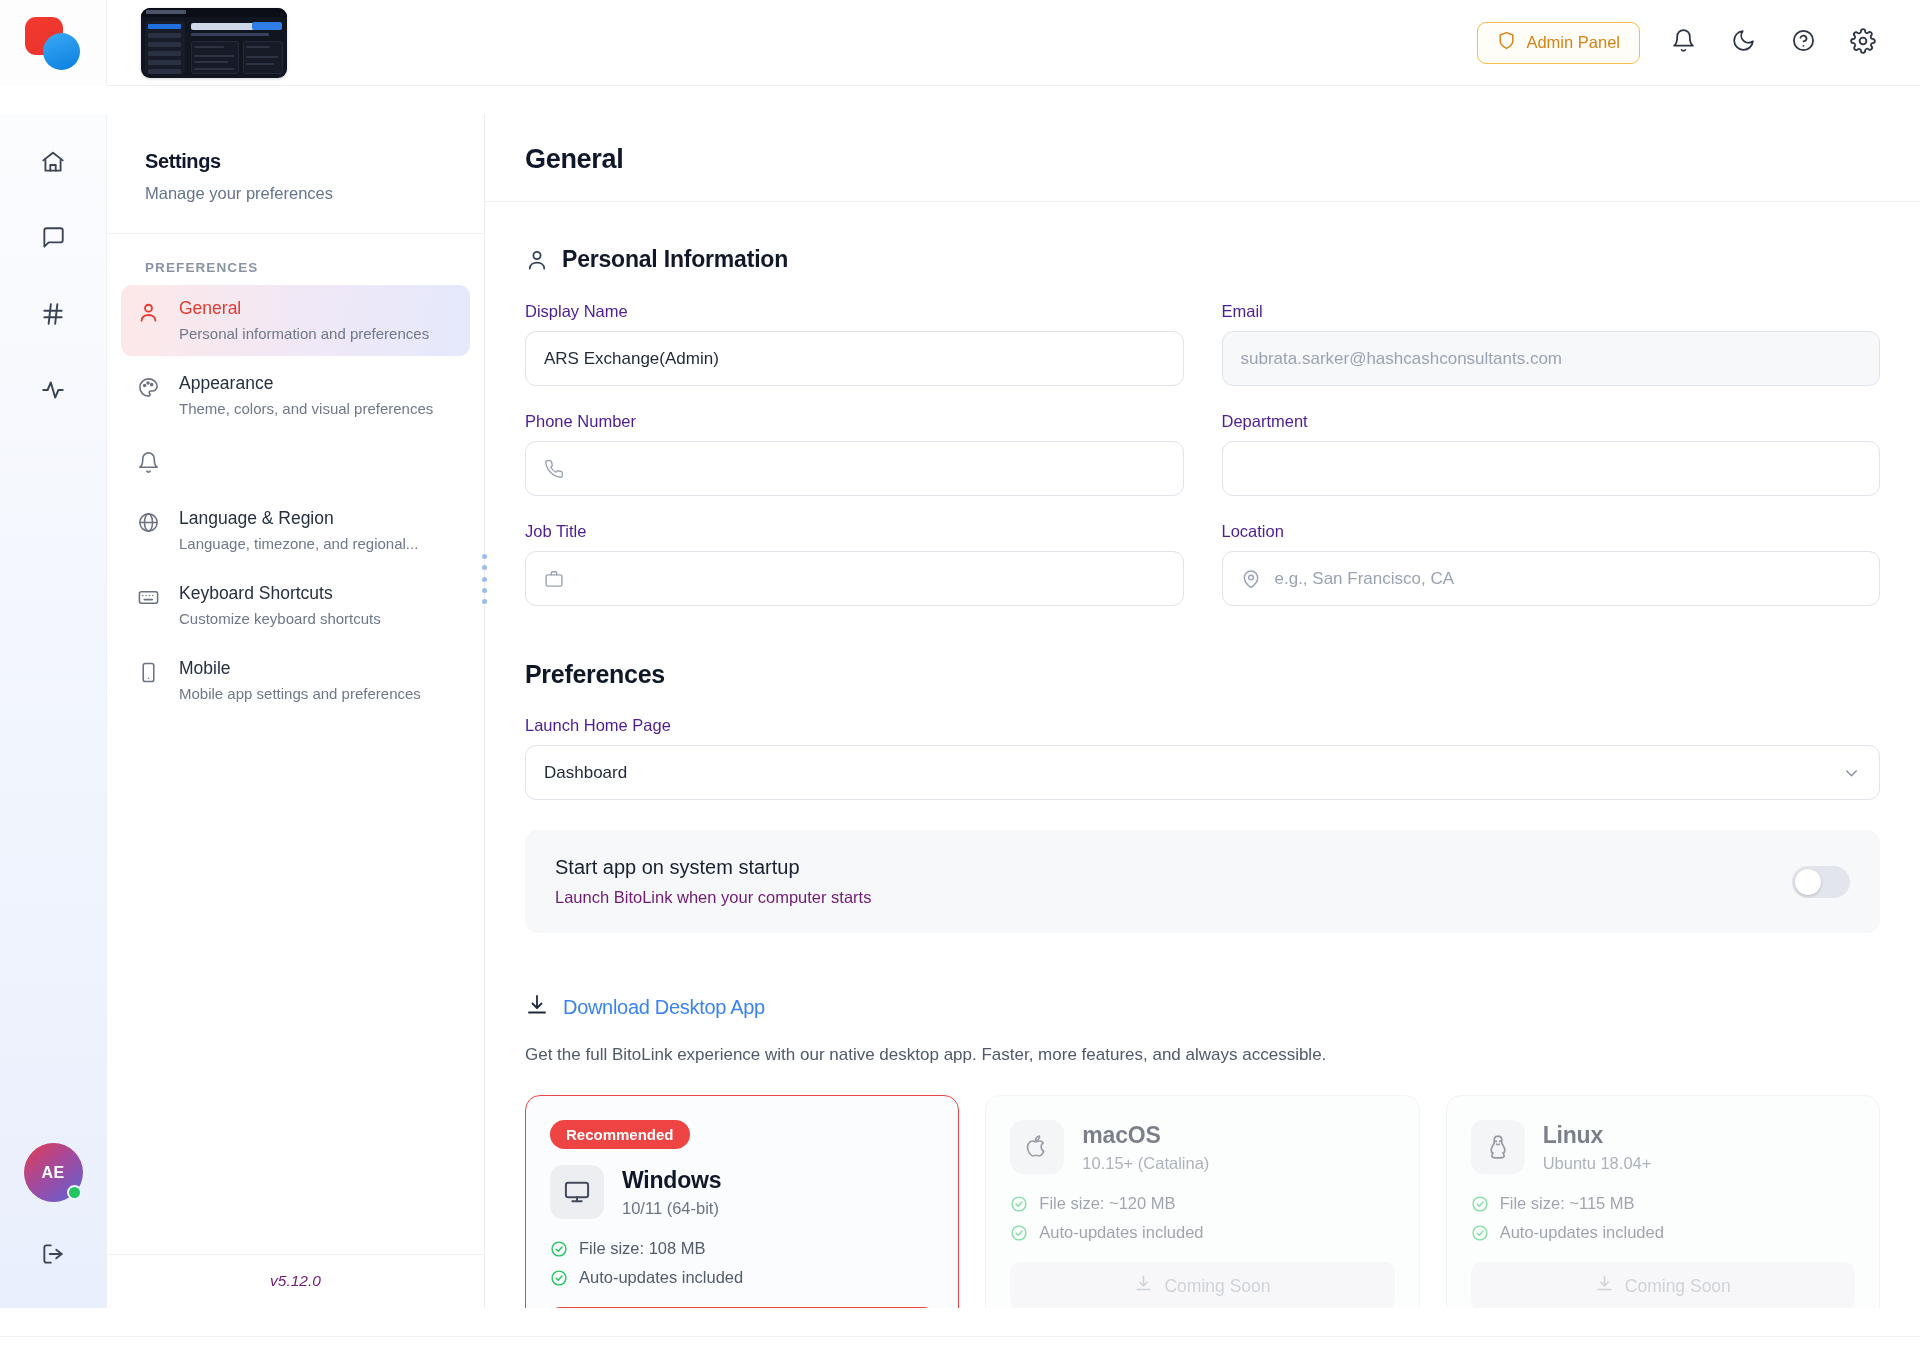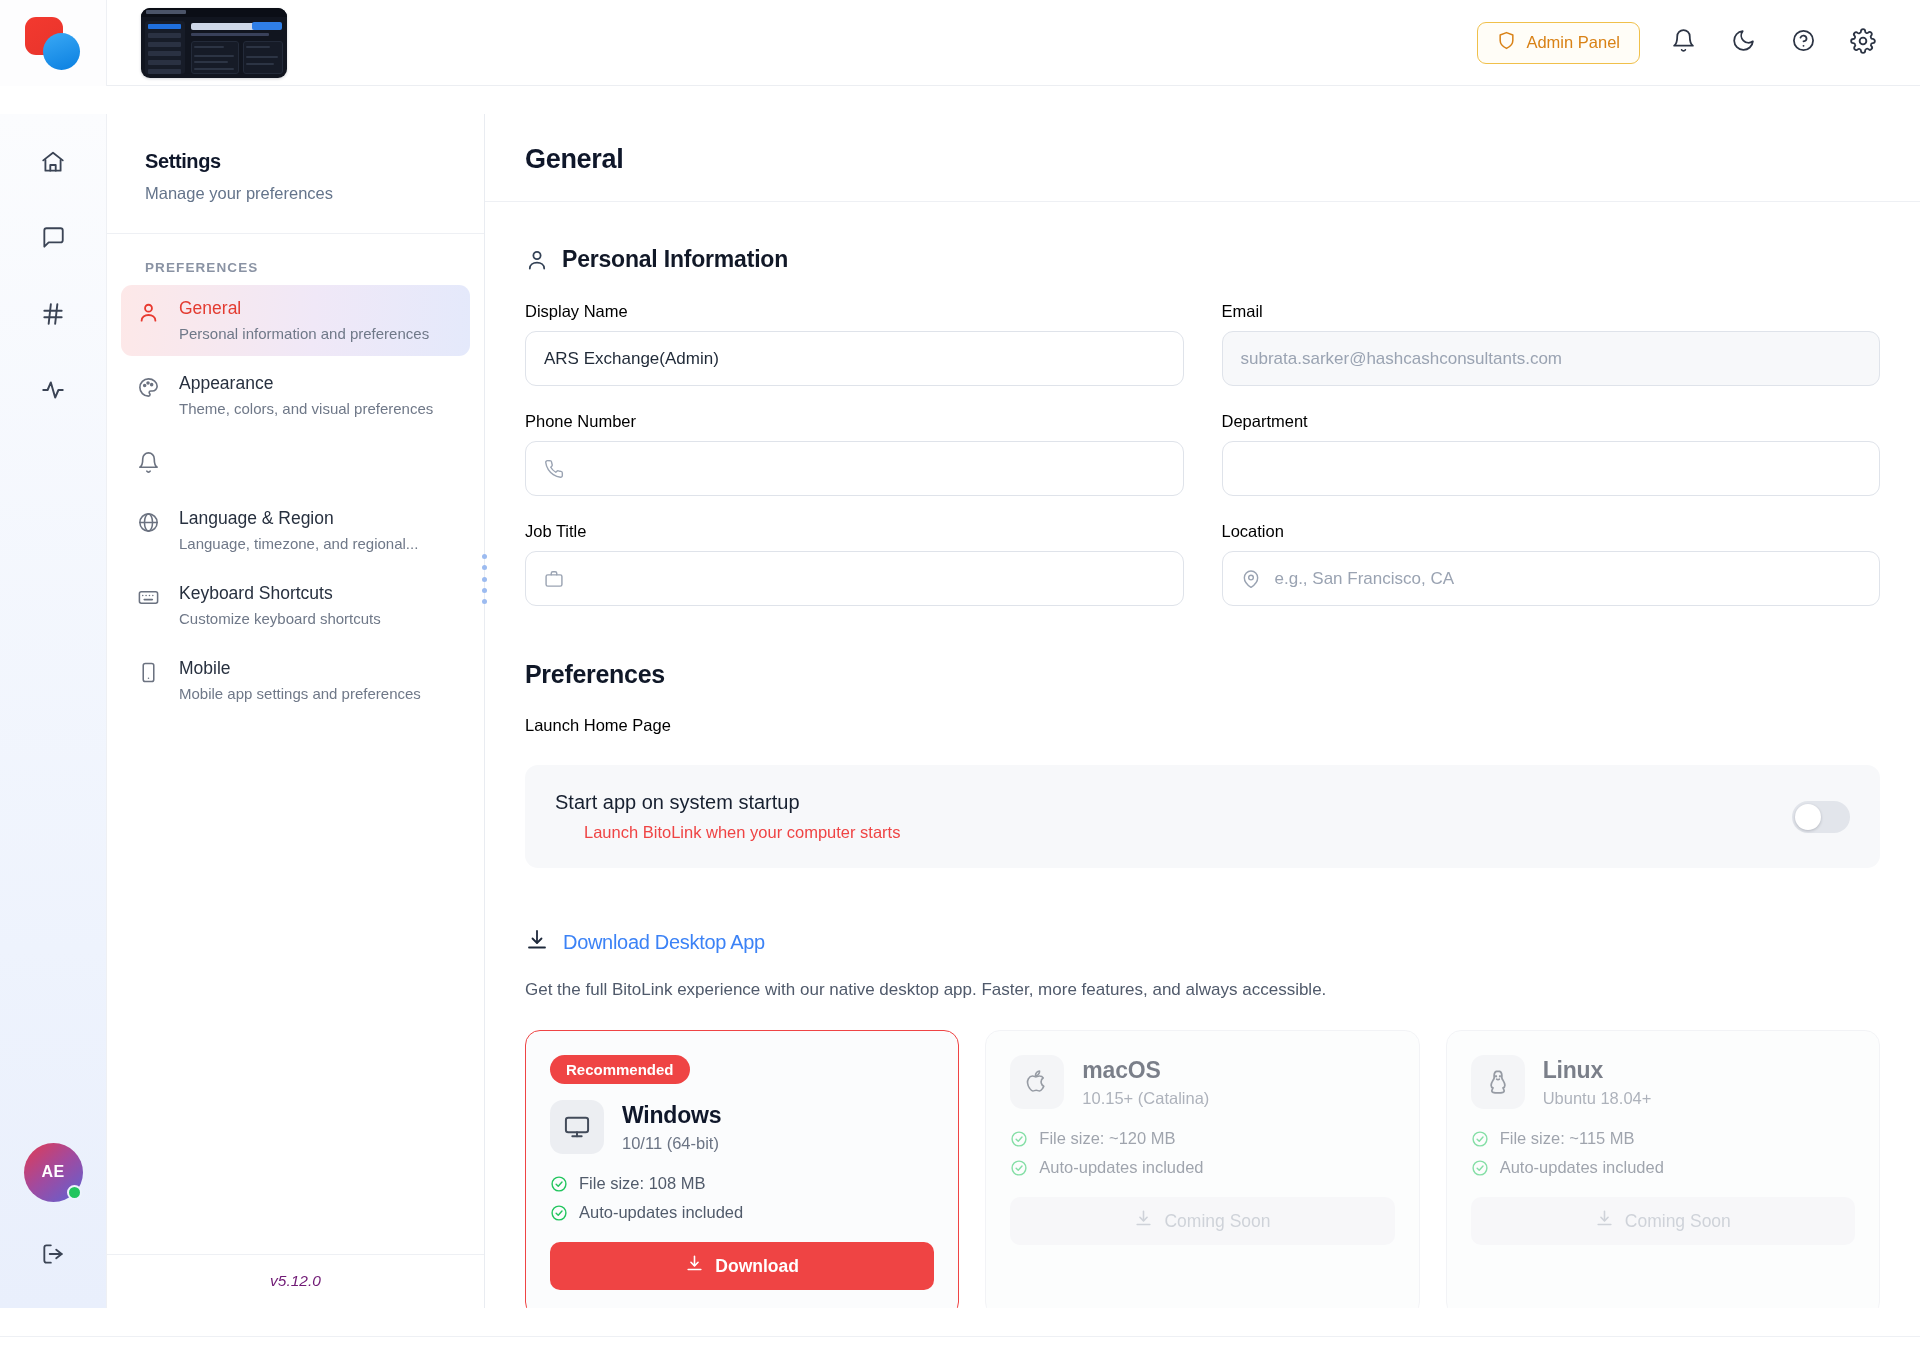--- a/index.html
+++ b/index.html
@@ -145,21 +145,21 @@
   .main { flex: 1 1 auto; min-width: 0; overflow: hidden; background: #fff; display:flex; flex-direction:column;}
   .main-head { padding: 30px 40px 26px 40px; border-bottom: 1px solid #eef0f4; }
   .main-title { font-size: 27px; font-weight: 700; color: #0f172a; letter-spacing: -.3px; }
   .main-scroll { padding: 44px 40px 0 40px; flex:1 1 auto; }
 
   .sec-head { display: flex; align-items: center; gap: 13px; margin-bottom: 29px; }
   .sec-head .s-ico { color: #334155; display:flex; }
   .sec-head .s-txt { font-size: 23px; font-weight: 600; color: #111827; letter-spacing: -.2px; }
 
   .grid2 { display: grid; grid-template-columns: 1fr 1fr; gap: 26px 38px; }
-  .field-label { font-size: 16.5px; color: #000000; margin-bottom: 10px; display:block; }
+  .field-label { font-size: 16.5px; color: #4c1d95; margin-bottom: 10px; display:block; }
   .input-wrap { position: relative; }
   .input {
     width: 100%; height: 55px; border: 1px solid #dfe3ea; border-radius: 11px;
     background: #fff; font-size: 17px; color: #1f2937;
     padding: 0 18px; font-family: "Liberation Sans", sans-serif; outline: none;
   }
   .input::placeholder { color: #9aa3b2; }
   .input.with-icon { padding-left: 52px; }
   .input.readonly { background: #f7f8fa; color: #8f98a7; }
   .in-ico {
@@ -176,21 +176,21 @@
     font-family: "Liberation Sans", sans-serif; outline: none;
     appearance: none; -webkit-appearance: none; cursor: pointer;
   }
   .select-chev { position:absolute; right: 19px; top: 50%; transform: translateY(-50%); color:#8b94a3; pointer-events:none; display:flex;}
 
   .toggle-row {
     margin-top: 30px; background: #f7f8fa; border-radius: 13px;
     padding: 26px 30px; display: flex; align-items: center; justify-content: space-between;
   }
   .tr-title { font-size: 20px; font-weight: 500; color: #172030; }
-  .tr-desc { font-size: 16.5px; color: #ef4444; margin-top: 9px; margin-left: 29px; }
+  .tr-desc { font-size: 16.5px; color: #701a75; margin-top: 9px; }
   .switch {
     width: 58px; height: 32px; border-radius: 16px; background: #e2e5eb;
     position: relative; cursor: pointer; flex: 0 0 58px;
   }
   .switch .knob {
     position: absolute; left: 3px; top: 3px; width: 26px; height: 26px;
     border-radius: 50%; background: #fff; box-shadow: 0 1px 3px rgba(16,24,40,.22);
   }
 
   .dl-head { display: flex; align-items: center; gap: 14px; margin: 60px 0 0; }
@@ -555,20 +555,30 @@
               </span>
               <input class="input with-icon" placeholder="e.g., San Francisco, CA" style="">
             </div>
           </div>
 
         </div>
 
         <div class="sub-head">Preferences</div>
 
         <label class="field-label">Launch Home Page</label>
+        <div class="select-wrap">
+          <select class="select">
+            <option>Dashboard</option>
+          </select>
+          <span class="select-chev">
+            <svg width="19" height="19" viewBox="0 0 24 24" fill="none" stroke="currentColor" stroke-width="1.9" stroke-linecap="round" stroke-linejoin="round">
+                <polyline points="6 9.5 12 15.5 18 9.5"></polyline>
+              </svg>
+          </span>
+        </div>
 
         <div class="toggle-row">
           <div>
             <div class="tr-title">Start app on system startup</div>
             <div class="tr-desc">Launch BitoLink when your computer starts</div>
           </div>
           <div class="switch">
             <div class="knob"></div>
           </div>
         </div>

